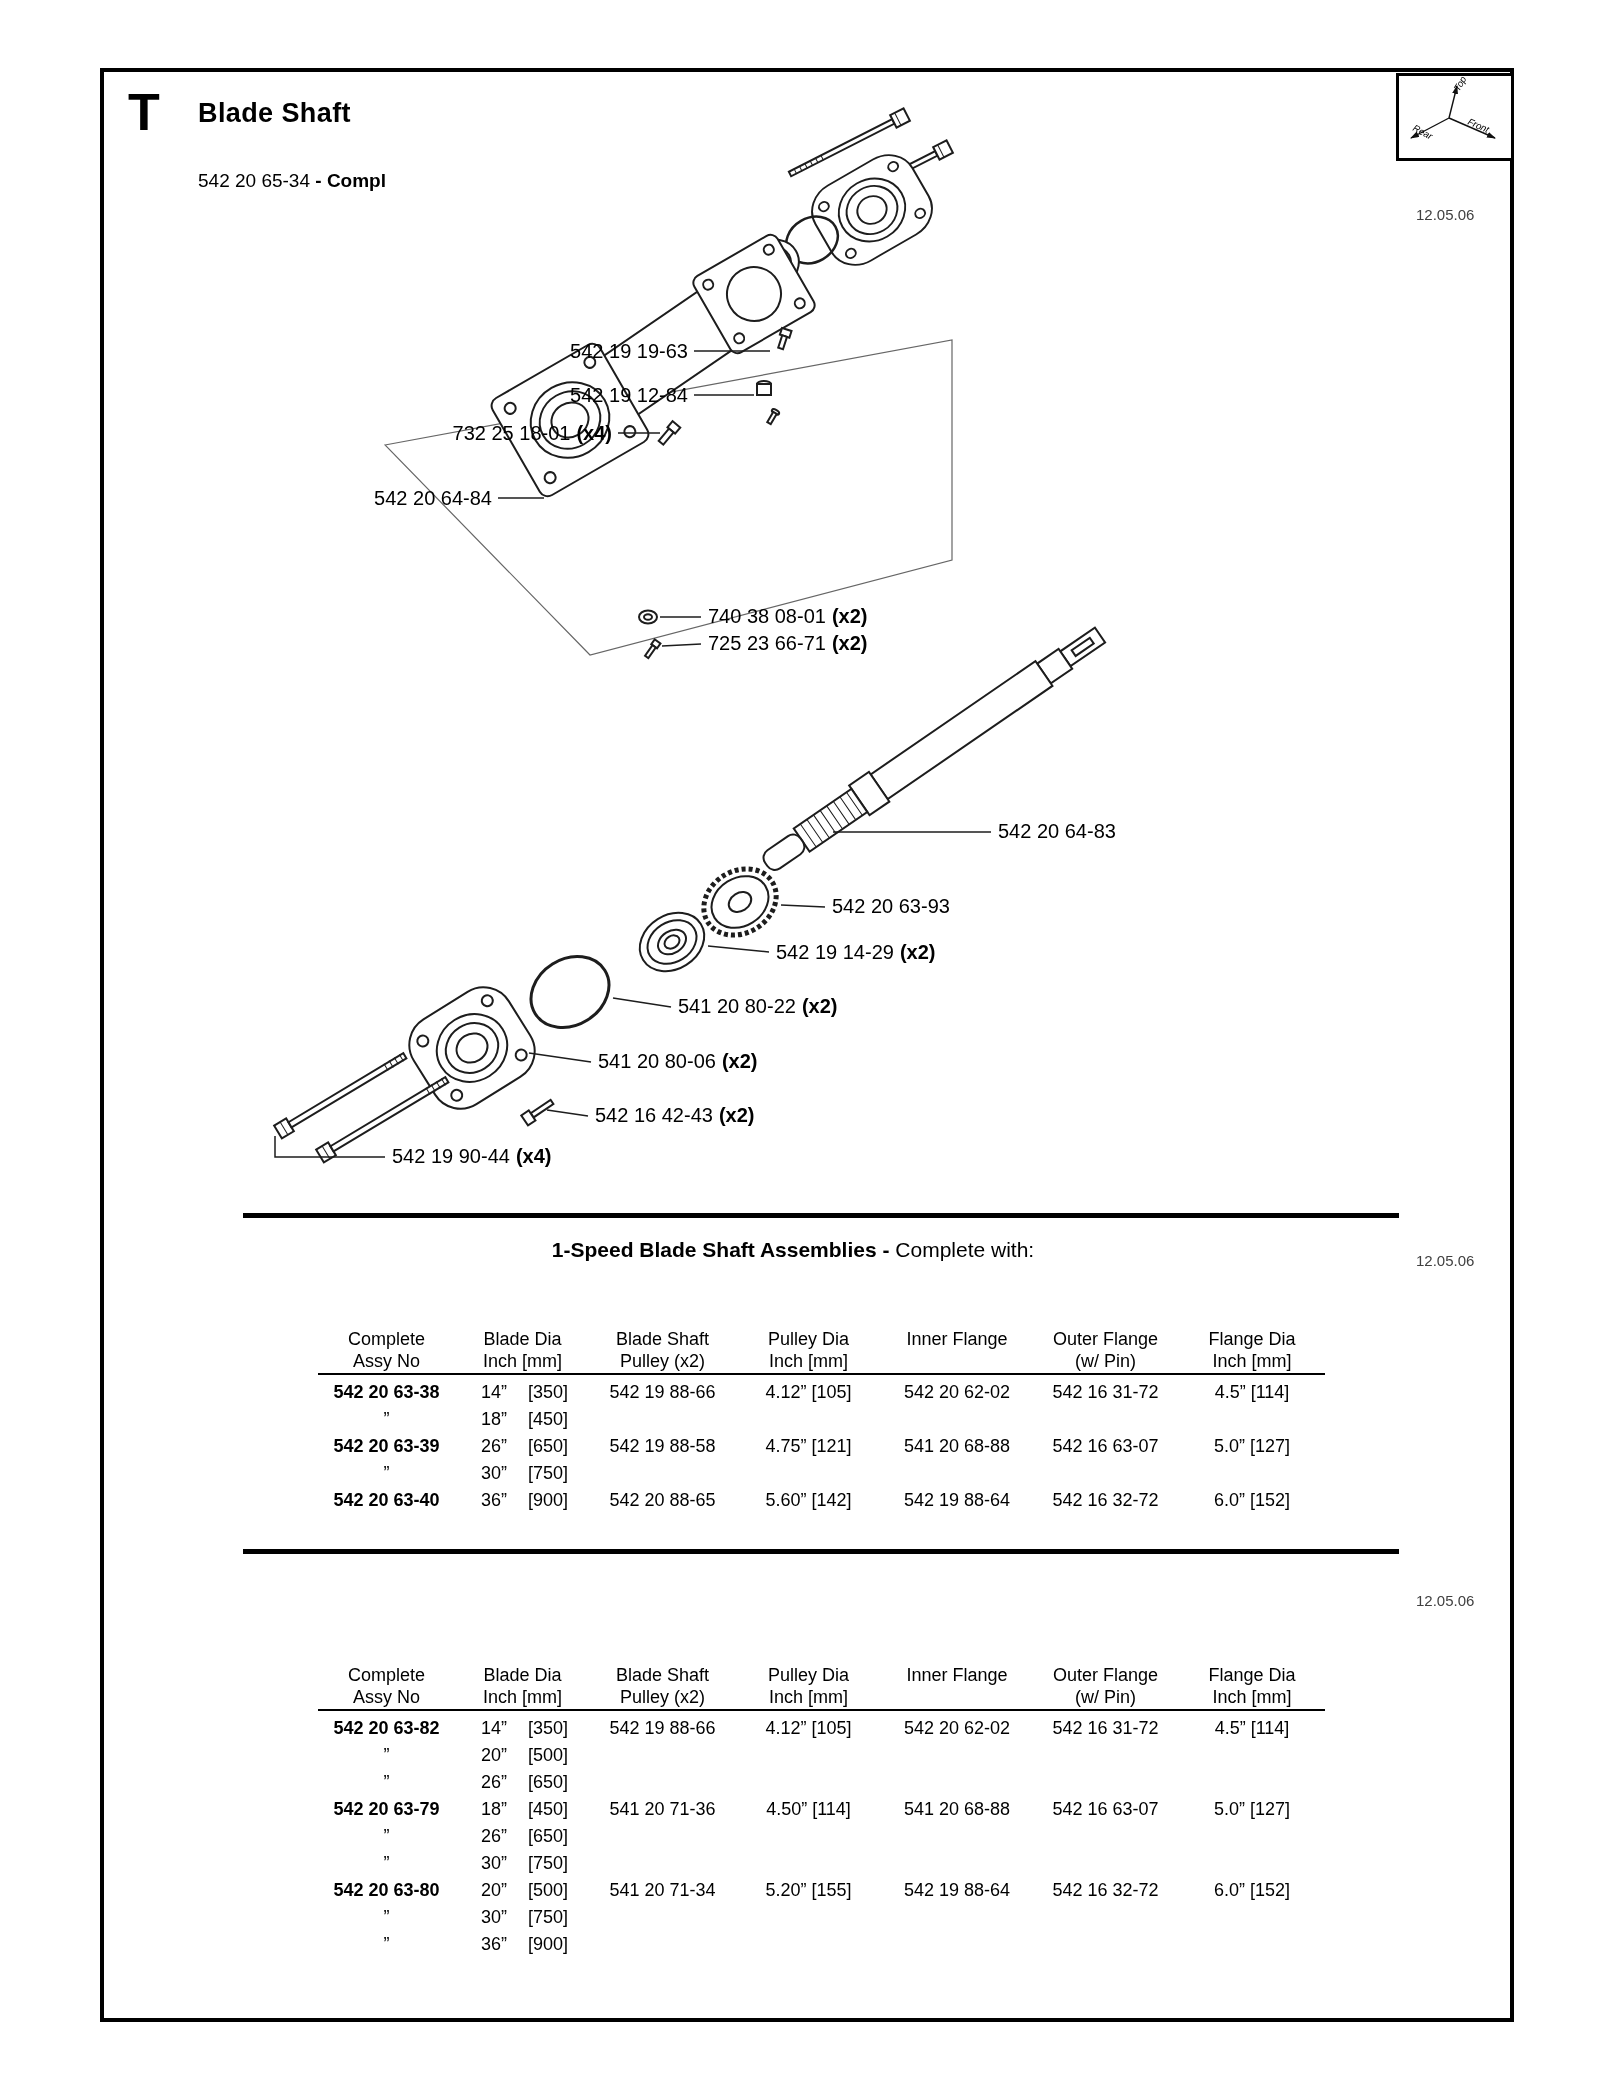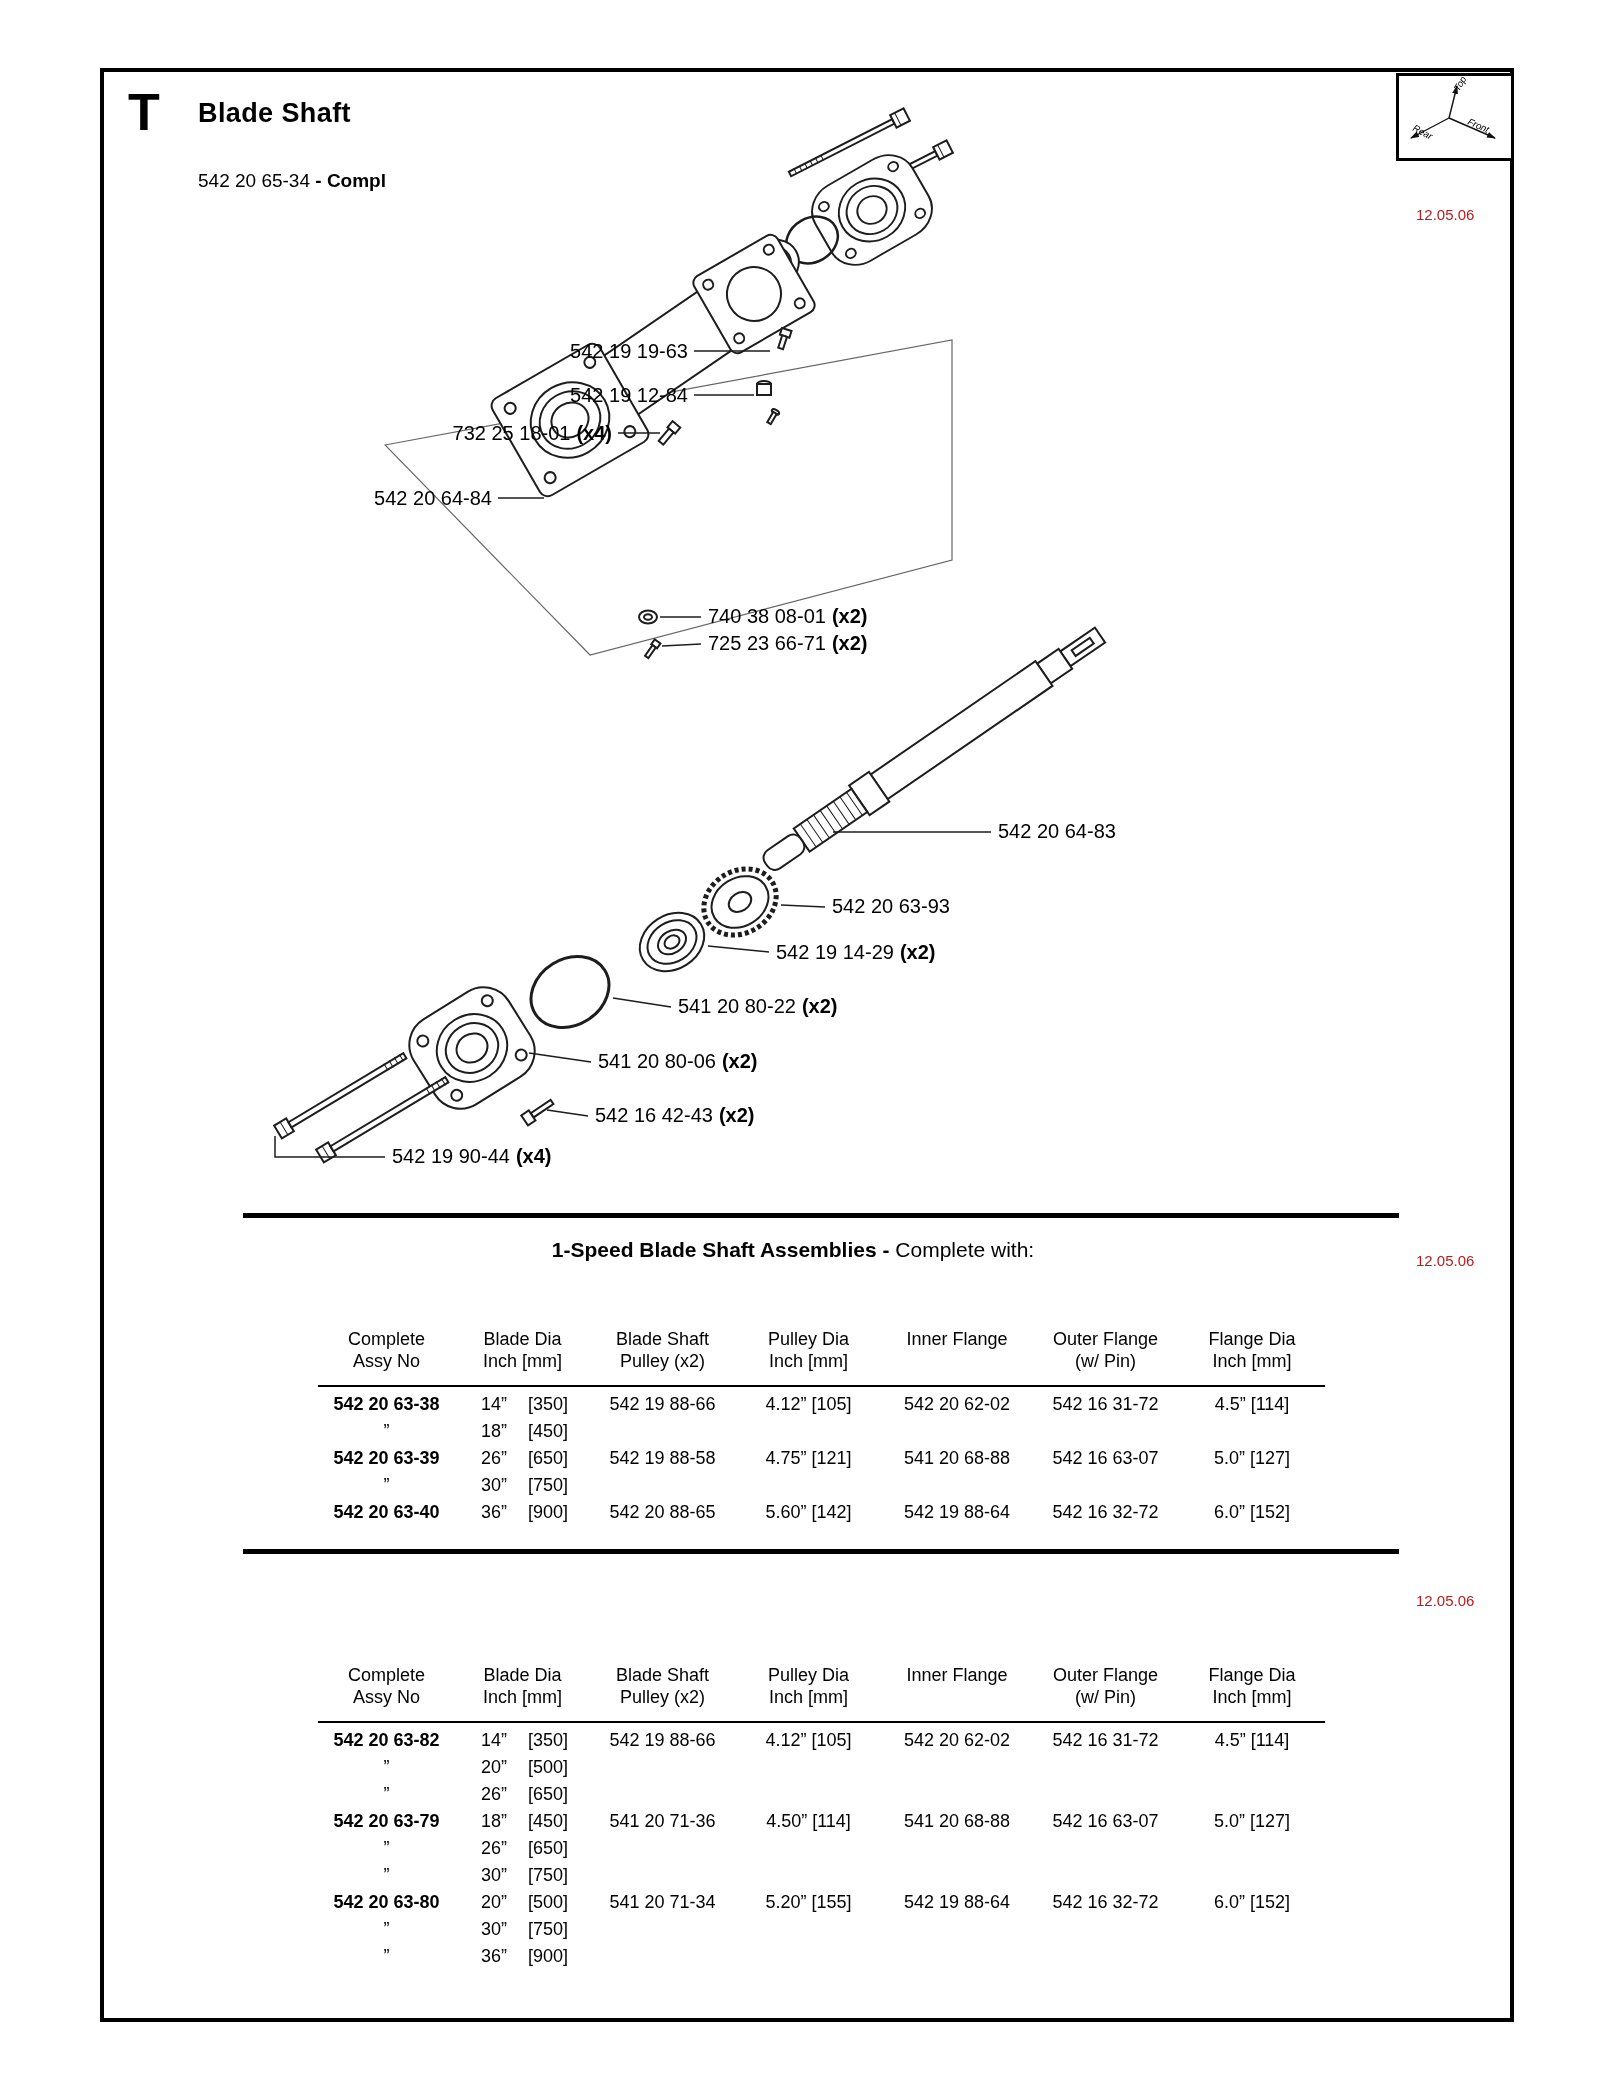--- a/index.html
+++ b/index.html
@@ -4,34 +4,34 @@
 <style>
   html,body { margin:0; padding:0; background:#fff; }
   .page { position:relative; width:1619px; height:2080px; background:#fff;
           font-family:"Liberation Sans", sans-serif; color:#000; overflow:hidden; }
   .frame { position:absolute; left:100px; top:68px; width:1406px; height:1946px; border:4px solid #000; }
   .letter { position:absolute; left:128px; top:82px; font-size:52px; font-weight:bold; }
   .doc-title { position:absolute; left:198px; top:98px; font-size:27px; font-weight:bold; letter-spacing:.4px; }
   .doc-sub { position:absolute; left:198px; top:170px; font-size:19px; }
   .bold { font-weight:bold; }
   .orient { position:absolute; left:1396px; top:73px; width:112px; height:82px; border:3px solid #000; background:#fff; }
-  .date { position:absolute; left:1416px; font-size:15px; color:#b91c1c; }
+  .date { position:absolute; left:1416px; font-size:15px; color:#404040; }
   .diagram { position:absolute; left:100px; top:90px; width:1414px; height:1120px; }
   .diagram text { font-family:"Liberation Sans",sans-serif; font-size:20px; fill:#000; }
   .diagram .qty { font-weight:bold; }
   .p { fill:#fff; stroke:#1d1d1d; stroke-width:2; }
   .ldr { fill:none; stroke:#1d1d1d; stroke-width:1.5; }
   .tick { stroke:#1d1d1d; stroke-width:1; fill:none; }
   .rule { position:absolute; left:243px; width:1156px; height:5px; background:#000; }
   .tbl-titles { position:absolute; left:243px; width:1100px; text-align:center; }
   .tbl-title { font-size:21px; }
   .tbl-sub { font-size:19px; margin-top:5px; }
   .grid-table { position:absolute; left:318px; width:1007px; }
   .thead, .trow { display:grid; grid-template-columns:137px 135px 145px 147px 150px 147px 146px; }
-  .hcell { border-bottom:2px solid #000; padding-bottom:13px; text-align:center; font-size:18px; }
+  .hcell { border-bottom:2px solid #000; padding-bottom:1px; text-align:center; font-size:18px; }
   .hline { height:22px; line-height:22px; white-space:nowrap; }
   .tbody { margin-top:4px; }
   .trow { height:27px; }
   .tcell { text-align:center; font-size:18px; line-height:27px; white-space:nowrap; }
   .c-dia { display:flex; justify-content:center; gap:21px; }
   .c-dia .inch { width:44px; text-align:right; }
   .c-dia .mm { width:54px; text-align:left; }
 </style>
 </head>
 <body>

